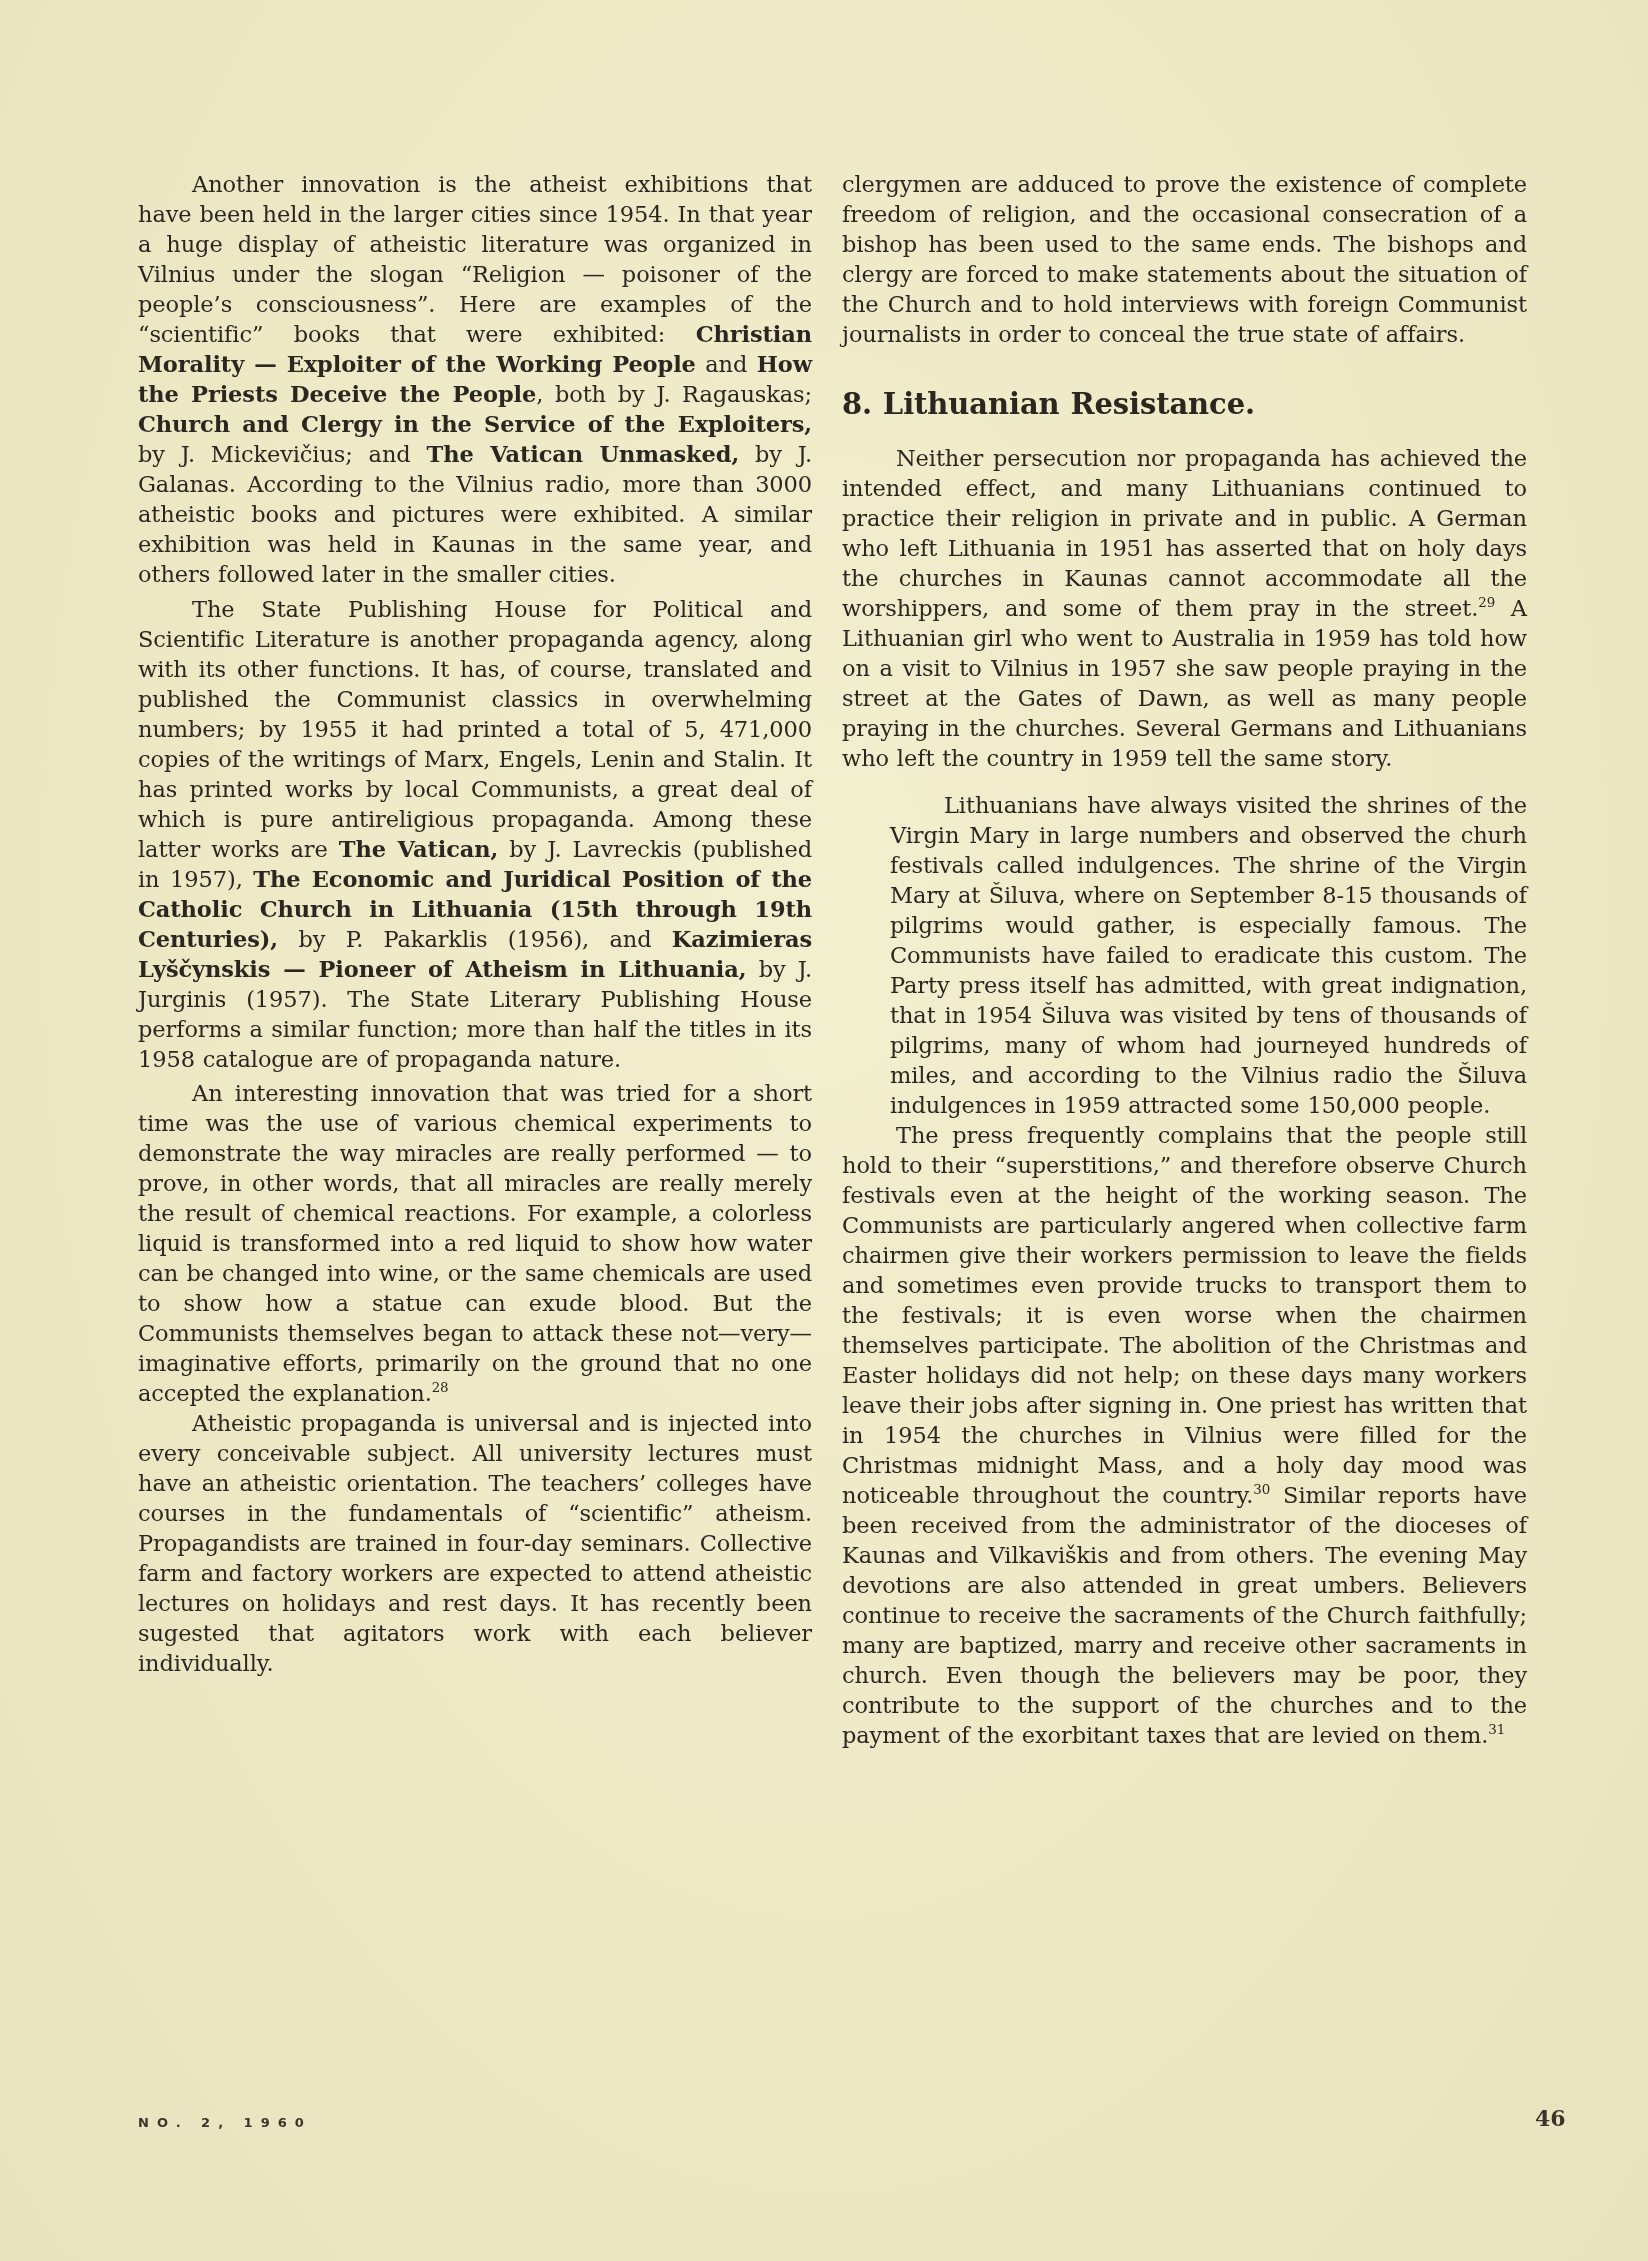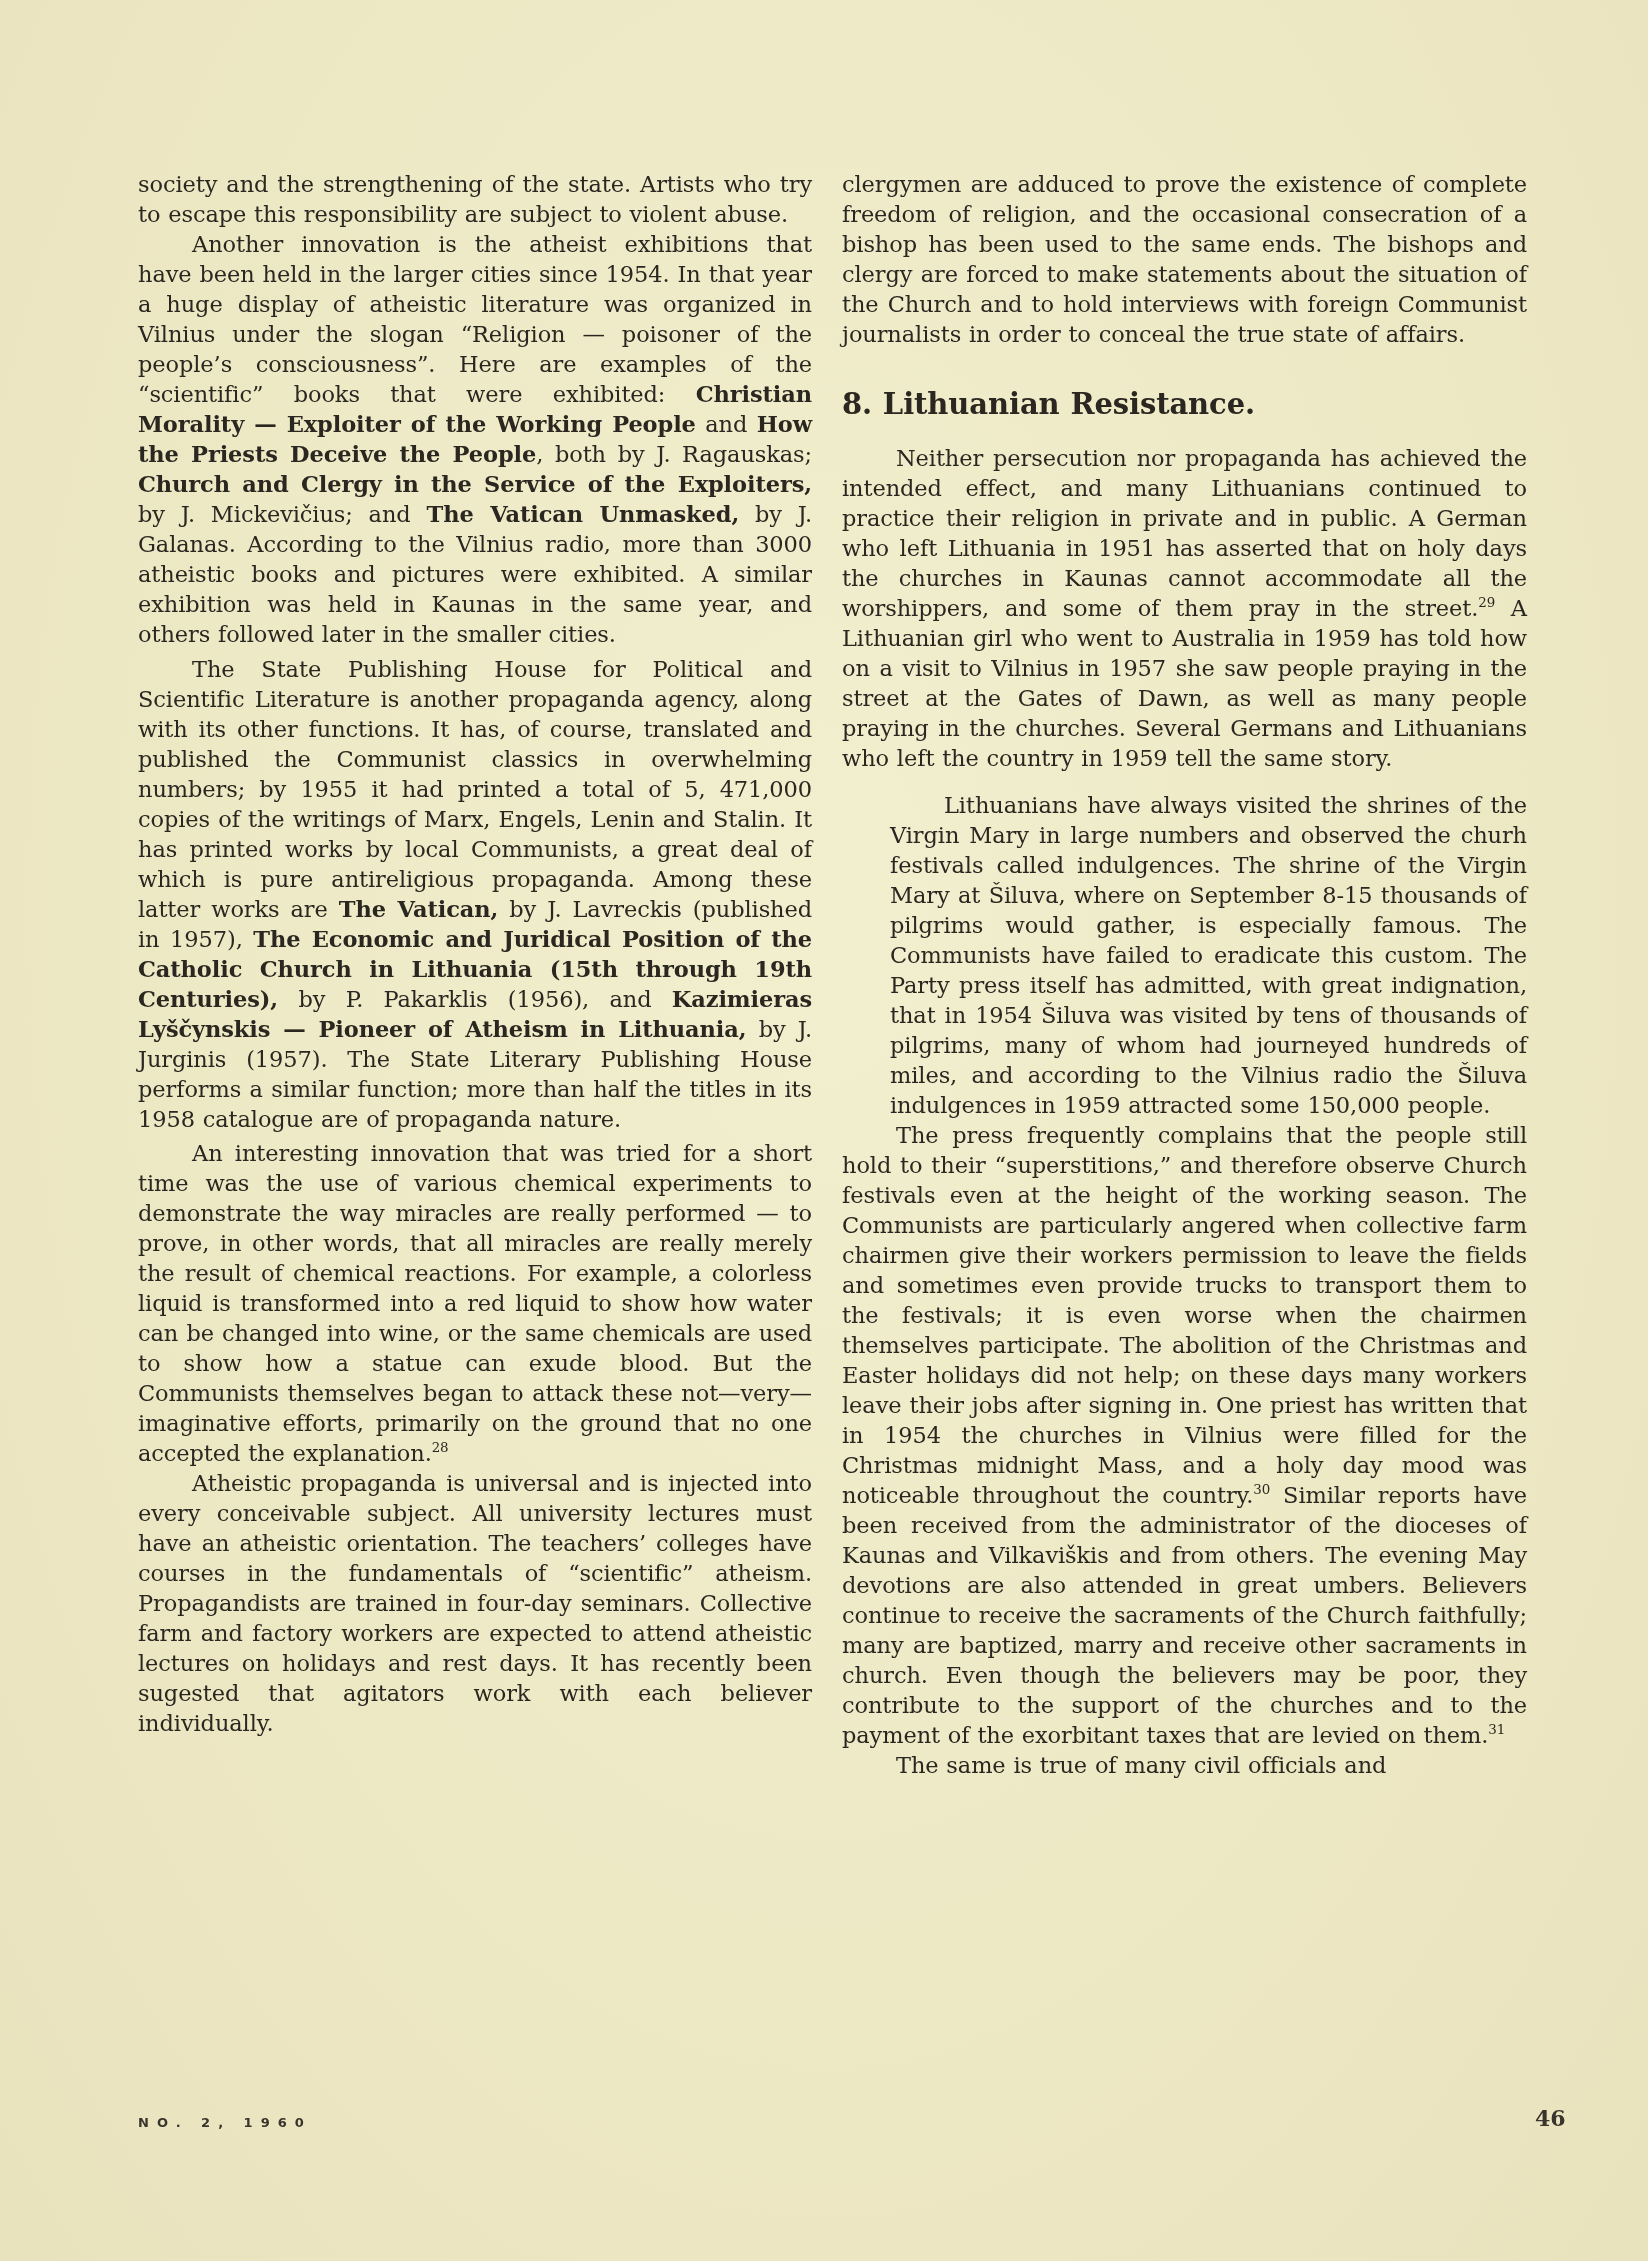--- a/index.html
+++ b/index.html
@@ -50,32 +50,30 @@
     font-family: "DejaVu Serif", "Liberation Serif", serif;
     font-size: 22px; font-weight: bold; color: #3a352c;
   }
 </style>
 </head>
 <body>
 
 <div class="page">
 
   <div class="column col-left">
-    <p>society and the strengthening of the state. Artists who try to escape this responsibility are subject to violent abuse.</p>
     <p class="indent"><span>Another innovation is the atheist exhibitions that have been held in the larger cities since 1954. In that year a huge display of atheistic literature was organized in Vilnius under the slogan “Religion — poisoner of the people’s consciousness”. Here are examples of the “scientific” books that were exhibited: </span><b>Christian Morality — Exploiter of the Working People</b><span> and </span><b>How the Priests Deceive the People</b><span>, both by J. Ragauskas; </span><b>Church and Clergy in the Service of the Exploiters,</b><span> by J. Mickevičius; and </span><b>The Vatican Unmasked,</b><span> by J. Galanas. According to the Vilnius radio, more than 3000 atheistic books and pictures were exhibited. A similar exhibition was held in Kaunas in the same year, and others followed later in the smaller cities.</span></p>
     <p class="indent" style="margin-top:4.7px"><span>The State Publishing House for Political and Scientific Literature is another propaganda agency, along with its other functions. It has, of course, translated and published the Communist classics in overwhelming numbers; by 1955 it had printed a total of 5, 471,000 copies of the writings of Marx, Engels, Lenin and Stalin. It has printed works by local Communists, a great deal of which is pure antireligious propaganda. Among these latter works are </span><b>The Vatican,</b><span> by J. Lavreckis (published in 1957), </span><b>The Economic and Juridical Position of the Catholic Church in Lithuania (15th through 19th Centuries),</b><span> by P. Pakarklis (1956), and </span><b>Kazimieras Lyščynskis — Pioneer of Atheism in Lithuania,</b><span> by J. Jurginis (1957). The State Literary Publishing House performs a similar function; more than half the titles in its 1958 catalogue are of propaganda nature.</span></p>
     <p class="indent" style="margin-top:4.7px"><span>An interesting innovation that was tried for a short time was the use of various chemical experiments to demonstrate the way miracles are really performed — to prove, in other words, that all miracles are really merely the result of chemical reactions. For example, a colorless liquid is transformed into a red liquid to show how water can be changed into wine, or the same chemicals are used to show how a statue can exude blood. But the Communists themselves began to attack these not—very—imaginative efforts, primarily on the ground that no one accepted the explanation.</span><sup>28</sup></p>
     <p class="indent">Atheistic propaganda is universal and is injected into every conceivable subject. All university lectures must have an atheistic orientation. The teachers’ colleges have courses in the fundamentals of “scientific” atheism. Propagandists are trained in four-day seminars. Collective farm and factory workers are expected to attend atheistic lectures on holidays and rest days. It has recently been sugested that agitators work with each believer individually.</p>
   </div>
 
   <div class="column col-right">
     <p>clergymen are adduced to prove the existence of complete freedom of religion, and the occasional consecration of a bishop has been used to the same ends. The bishops and clergy are forced to make statements about the situation of the Church and to hold interviews with foreign Communist journalists in order to conceal the true state of affairs.</p>
     <div class="heading">8. Lithuanian Resistance.</div>
     <p class="indent"><span>Neither persecution nor propaganda has achieved the intended effect, and many Lithuanians continued to practice their religion in private and in public. A German who left Lithuania in 1951 has asserted that on holy days the churches in Kaunas cannot accommodate all the worshippers, and some of them pray in the street.</span><sup>29</sup><span> A Lithuanian girl who went to Australia in 1959 has told how on a visit to Vilnius in 1957 she saw people praying in the street at the Gates of Dawn, as well as many people praying in the churches. Several Germans and Lithuanians who left the country in 1959 tell the same story.</span></p>
     <p class="indent spaced">Lithuanians have always visited the shrines of the Virgin Mary in large numbers and observed the churh festivals called indulgences. The shrine of the Virgin Mary at Šiluva, where on September 8-15 thousands of pilgrims would gather, is especially famous. The Communists have failed to eradicate this custom. The Party press itself has admitted, with great indignation, that in 1954 Šiluva was visited by tens of thousands of pilgrims, many of whom had journeyed hundreds of miles, and according to the Vilnius radio the Šiluva indulgences in 1959 attracted some 150,000 people.</p>
     <p class="indent"><span>The press frequently complains that the people still hold to their “superstitions,” and therefore observe Church festivals even at the height of the working season. The Communists are particularly angered when collective farm chairmen give their workers permission to leave the fields and sometimes even provide trucks to transport them to the festivals; it is even worse when the chairmen themselves participate. The abolition of the Christmas and Easter holidays did not help; on these days many workers leave their jobs after signing in. One priest has written that in 1954 the churches in Vilnius were filled for the Christmas midnight Mass, and a holy day mood was noticeable throughout the country.</span><sup>30</sup><span> Similar reports have been received from the administrator of the dioceses of Kaunas and Vilkaviškis and from others. The evening May devotions are also attended in great umbers. Believers continue to receive the sacraments of the Church faithfully; many are baptized, marry and receive other sacraments in church. Even though the believers may be poor, they contribute to the support of the churches and to the payment of the exorbitant taxes that are levied on them.</span><sup>31</sup></p>
-    <p class="indent">The same is true of many civil officials and</p>
   </div>
 
   <div class="footer-left">NO. 2, 1960</div>
   <div class="page-number">46</div>
 </div>
 
 
 </body></html>

